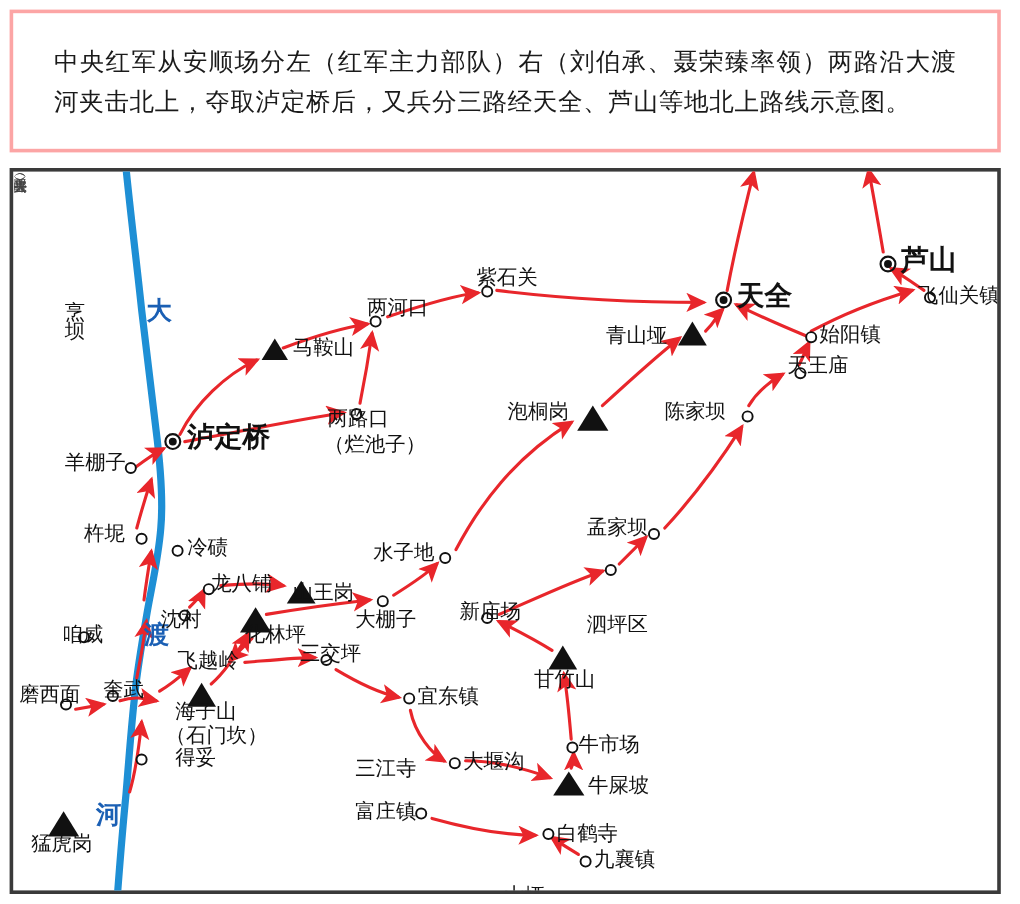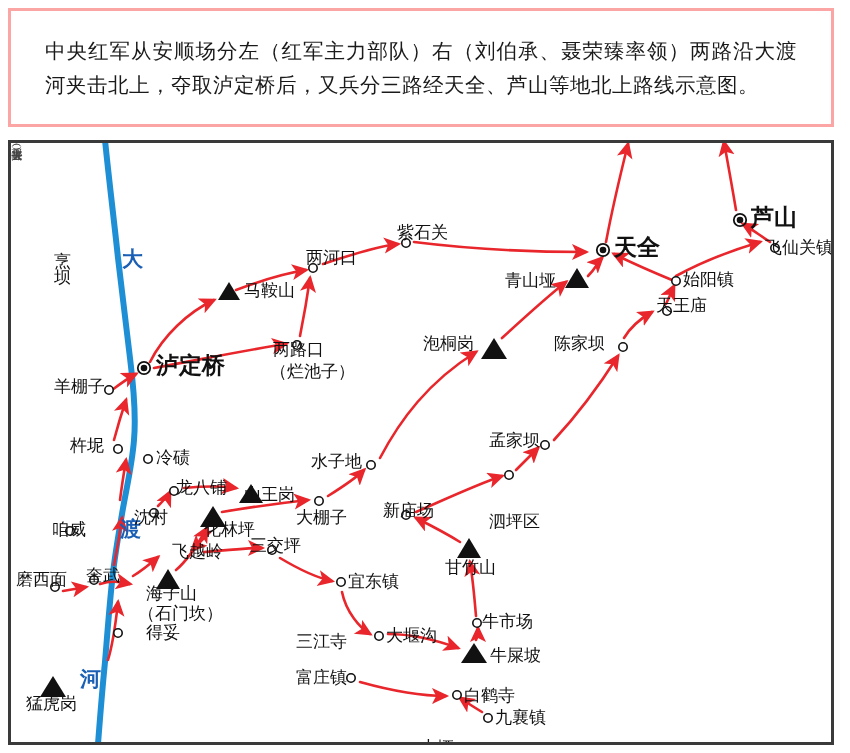--- a/index.html
+++ b/index.html
@@ -214,21 +214,21 @@
       <div class="lbl" style="left:148px;top:310px;">冷碛</div>
       <div class="lbl" style="left:481px;top:293px;">孟家坝</div>
       <div class="lbl" style="left:481px;top:339px;margin-top:35px;">泗坪区</div>
       <div class="lbl" style="left:303px;top:314px;">水子地</div>
       <div class="lbl" style="left:168px;top:340px;">龙八铺</div>
       <div class="lbl" style="left:236px;top:347px;">山王岗</div>
       <div class="lbl" style="left:288px;top:370px;">大棚子</div>
       <div class="lbl" style="left:375px;top:363px;">新庙场</div>
       <div class="lbl" style="left:126px;top:370px;">沈村</div>
       <div class="lbl" style="left:196px;top:382px;">化林坪</div>
-      <div class="lbl" style="left:164px;top:404px;">飞越岭</div>
+      <div class="lbl" style="left:140px;top:404px;">飞越岭</div>
       <div class="lbl" style="left:242px;top:398px;">三交坪</div>
       <div class="lbl" style="left:437px;top:420px;">甘竹山</div>
       <div class="lbl" style="left:44px;top:382px;">咱威</div>
       <div class="lbl" style="left:138px;top:446px;">海子山</div>
       <div class="lbl" style="left:130px;top:466px;">（石门坎）</div>
       <div class="lbl" style="left:8px;top:432px;">磨西面</div>
       <div class="lbl" style="left:78px;top:428px;">奎武</div>
       <div class="lbl" style="left:340px;top:434px;">宜东镇</div>
       <div class="lbl" style="left:474px;top:474px;">牛市场</div>
       <div class="lbl" style="left:118px;top:485px;margin-left:20px;">得妥</div>

